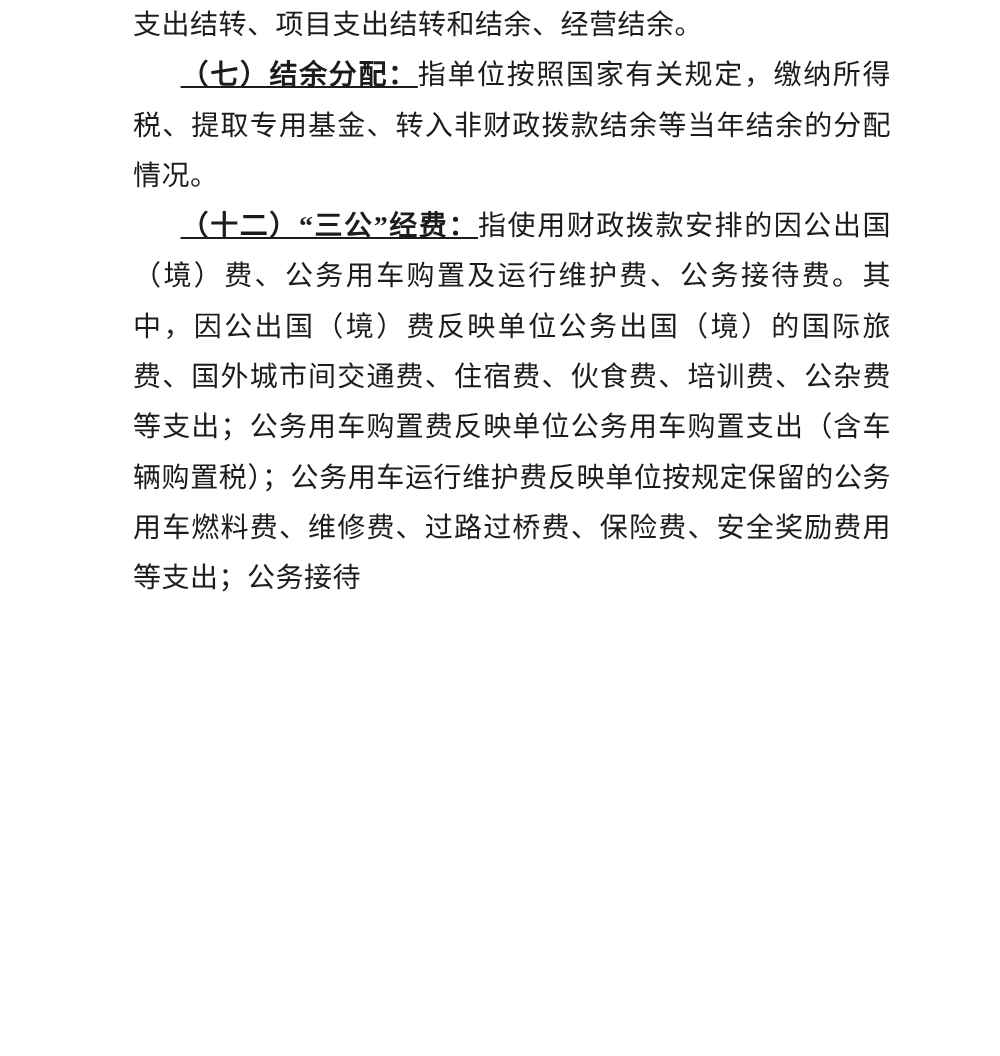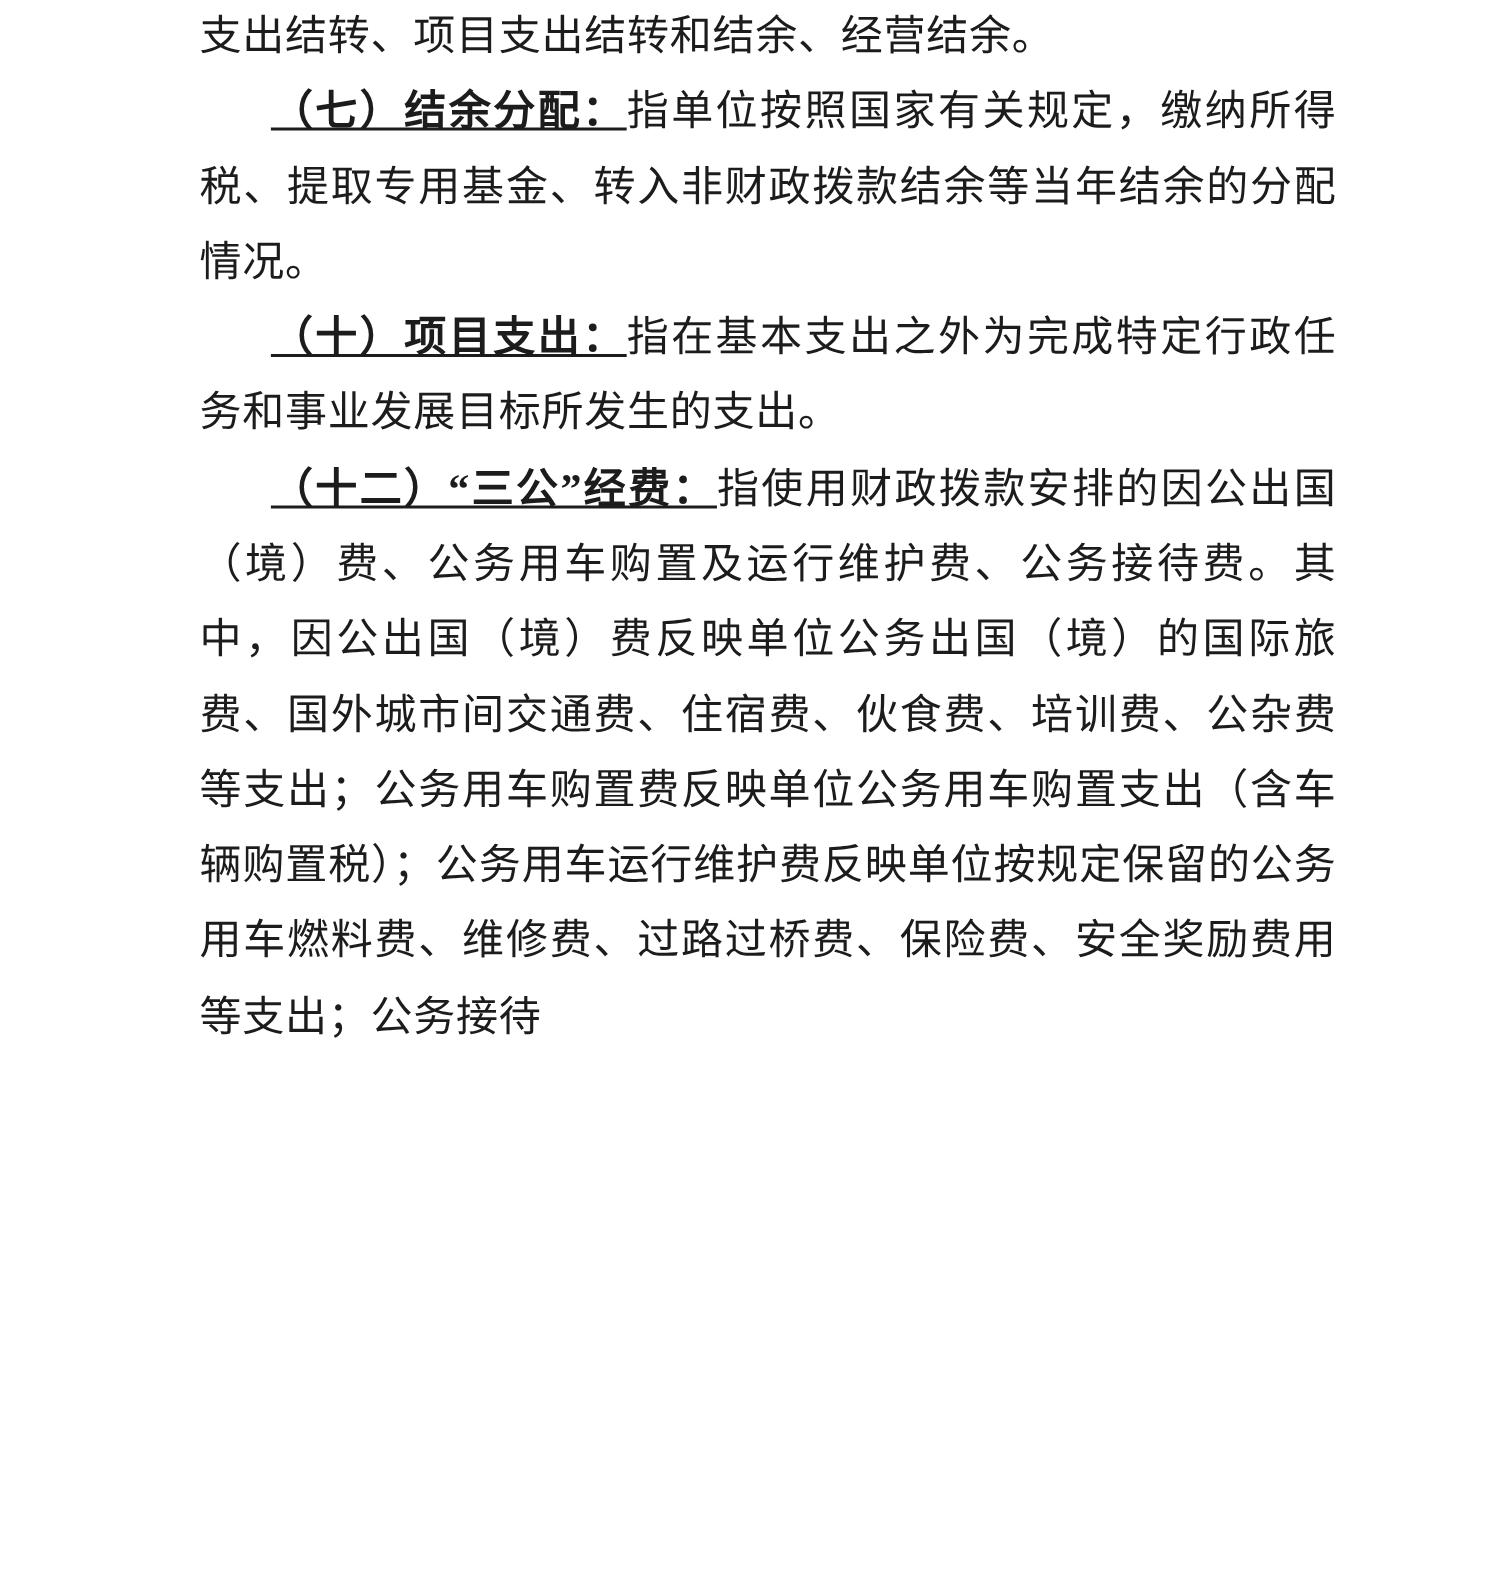--- a/index.html
+++ b/index.html
@@ -45,19 +45,18 @@
 
 <div class="page">
   <div class="doc-body">
 
     <p class="para continuation"><span>支出结转、项目支出结转和结余、经营结余。</span></p>
 
     <p class="para"><span class="term">（七）结余分配：</span><span>指单位按照国家有关规定，缴纳所得税、提取专用基金、转入非财政拨款结余等当年结余的分配情况。</span></p>
 
 
 
-    <p class="para"><span class="term">（十）项目支出：</span><span>指在基本支出之外为完成特定行政任务和事业发展目标所发生的支出。</span></p>
 
 
     <p class="para"><span class="term">（十二）“三公”经费：</span><span>指使用财政拨款安排的因公出国（境）费、公务用车购置及运行维护费、公务接待费。其中，因公出国（境）费反映单位公务出国（境）的国际旅费、国外城市间交通费、住宿费、伙食费、培训费、公杂费等支出；公务用车购置费反映单位公务用车购置支出（含车辆购置税）；公务用车运行维护费反映单位按规定保留的公务用车燃料费、维修费、过路过桥费、保险费、安全奖励费用等支出；公务接待</span></p>
 
   </div>
 </div>
 
 </body></html>

